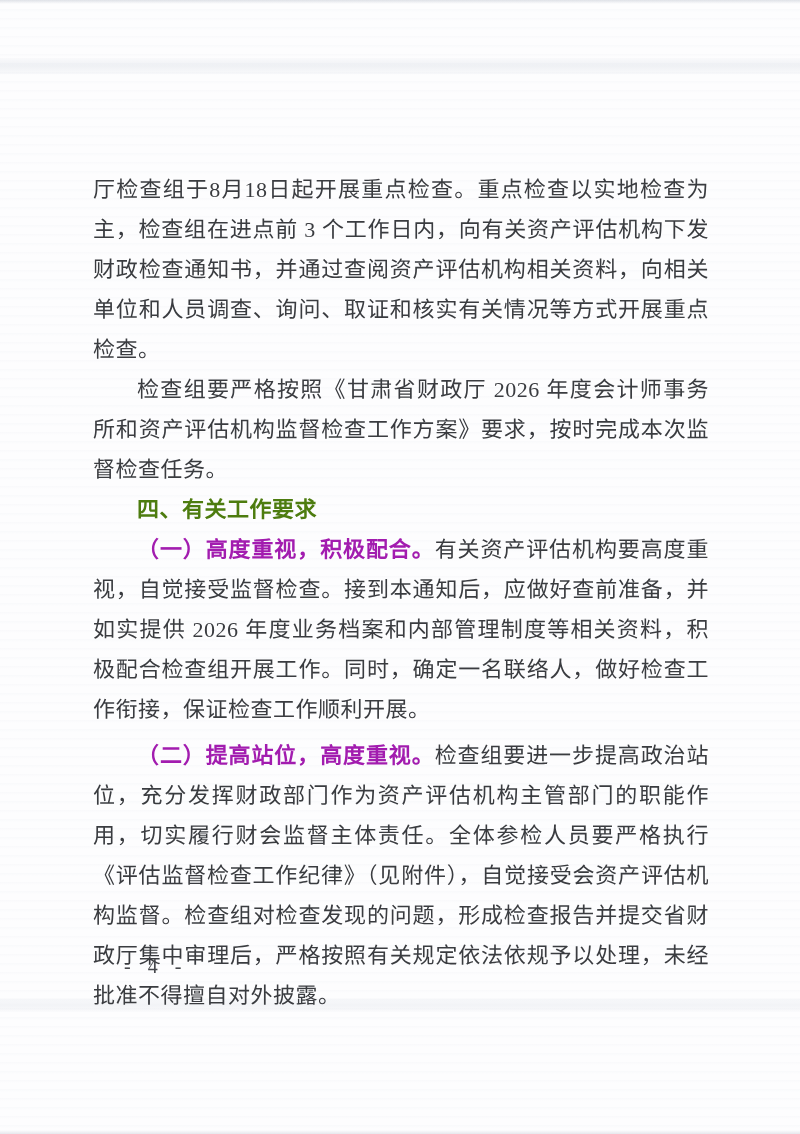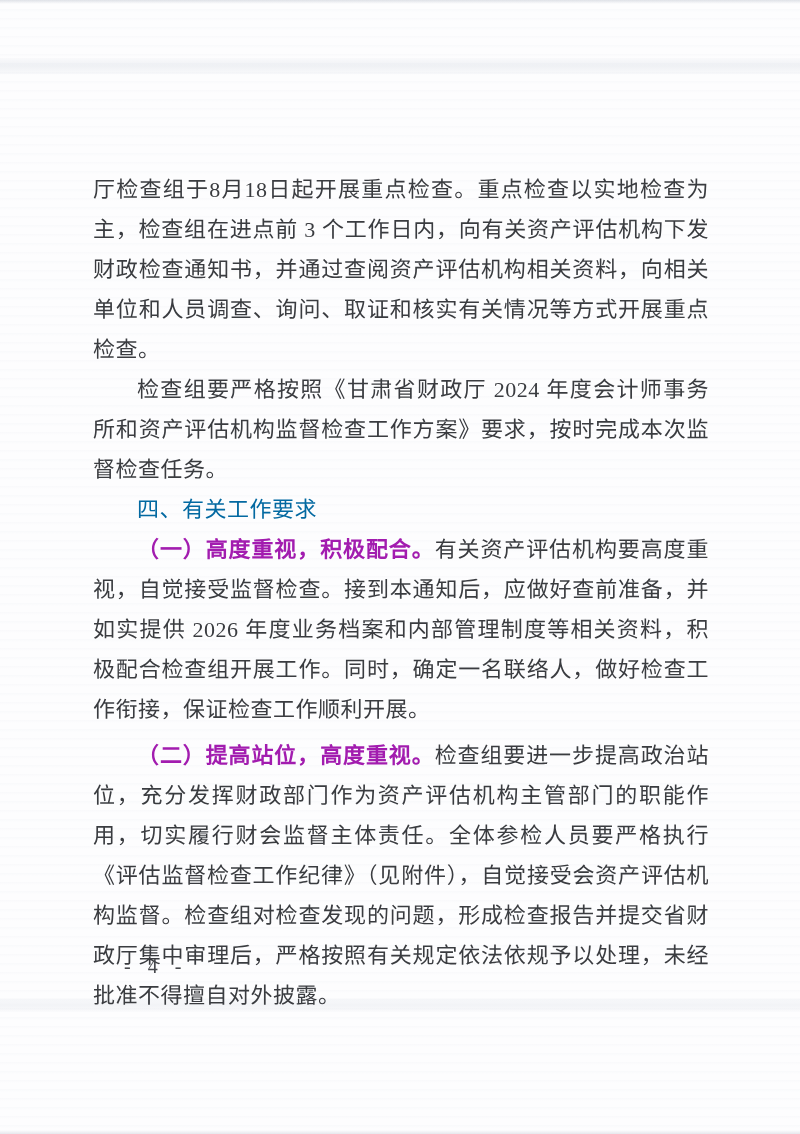--- a/index.html
+++ b/index.html
@@ -75,22 +75,22 @@
     line-height: 40px;
     text-align: justify;
     text-justify: inter-ideograph;
     letter-spacing: 0.5px;
   }
   .indent {
     text-indent: 2em;
   }
   .section-heading {
     font-family: "Liberation Sans", "DejaVu Sans", sans-serif;
-    font-weight: normal;
-    color: #0369a1;
+    font-weight: bold;
+    color: #4d7c0f;
   }
   .lead {
     font-family: "Liberation Sans", "DejaVu Sans", sans-serif;
     font-weight: bold;
     color: #a21caf;
   }
   .item2 {
     margin-top: 6px !important;
   }
   .page-number {
@@ -111,21 +111,21 @@
   <div class="scan-texture"></div>
   <div class="streak streak-top-edge"></div>
   <div class="streak streak-upper"></div>
   <div class="streak streak-lower"></div>
   <div class="streak streak-bottom-edge"></div>
 
   <div class="content">
 
     <p>厅检查组于8月18日起开展重点检查。重点检查以实地检查为主，检查组在进点前 3 个工作日内，向有关资产评估机构下发财政检查通知书，并通过查阅资产评估机构相关资料，向相关单位和人员调查、询问、取证和核实有关情况等方式开展重点检查。</p>
 
-    <p class="indent">检查组要严格按照《甘肃省财政厅 2024 年度会计师事务所和资产评估机构监督检查工作方案》要求，按时完成本次监督检查任务。</p>
+    <p class="indent">检查组要严格按照《甘肃省财政厅 2026 年度会计师事务所和资产评估机构监督检查工作方案》要求，按时完成本次监督检查任务。</p>
 
     <p class="indent section-heading">四、有关工作要求</p>
 
     <p class="indent"><span class="lead">（一）高度重视，积极配合。</span><span>有关资产评估机构要高度重视，自觉接受监督检查。接到本通知后，应做好查前准备，并如实提供 2026 年度业务档案和内部管理制度等相关资料，积极配合检查组开展工作。同时，确定一名联络人，做好检查工作衔接，保证检查工作顺利开展。</span></p>
 
     <p class="indent item2"><span class="lead">（二）提高站位，高度重视。</span><span>检查组要进一步提高政治站位，充分发挥财政部门作为资产评估机构主管部门的职能作用，切实履行财会监督主体责任。全体参检人员要严格执行《评估监督检查工作纪律》（见附件），自觉接受会资产评估机构监督。检查组对检查发现的问题，形成检查报告并提交省财政厅集中审理后，严格按照有关规定依法依规予以处理，未经批准不得擅自对外披露。</span></p>
 
   </div>
 
   <div class="page-number">- 4 -</div>

